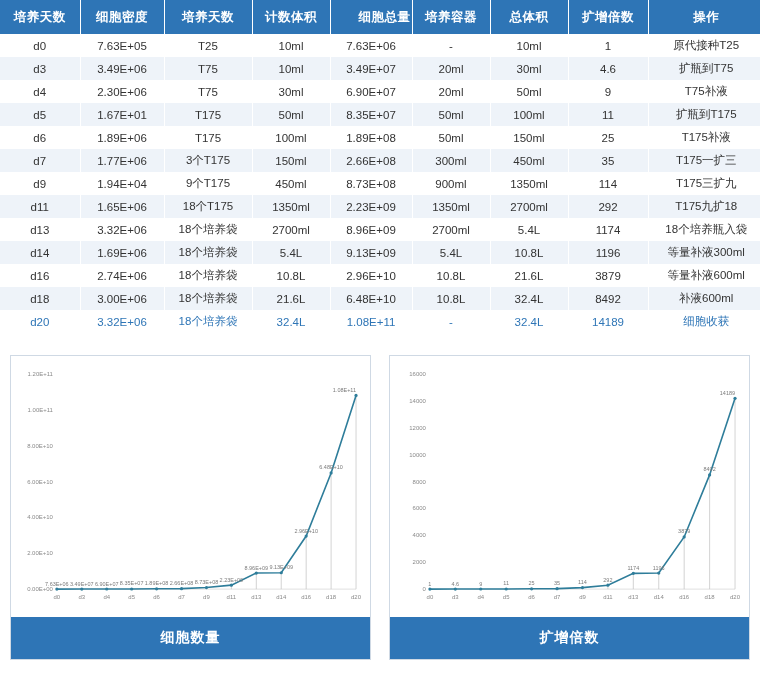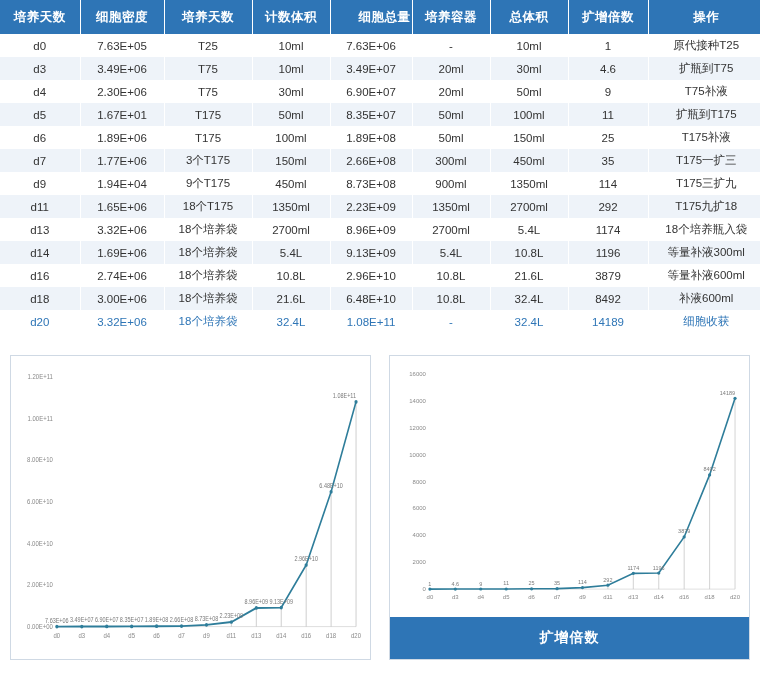--- a/index.html
+++ b/index.html
@@ -309,20 +309,21 @@
             <circle cx="271" cy="217.566" r="1.6" class="series-dot"></circle>
             <text x="271" y="214.066" text-anchor="middle" class="pt-label">9.13E+09</text>
             <circle cx="296" cy="180.72" r="1.6" class="series-dot"></circle>
             <text x="296" y="177.22" text-anchor="middle" class="pt-label">2.96E+10</text>
             <circle cx="321" cy="117.35999999999999" r="1.6" class="series-dot"></circle>
             <text x="321" y="113.85999999999999" text-anchor="middle" class="pt-label">6.48E+10</text>
             <circle cx="346" cy="39.599999999999994" r="1.6" class="series-dot"></circle>
             <text x="346" y="36.099999999999994" text-anchor="end" class="pt-label">1.08E+11</text>
           </svg>
       </div>
+      <div class="chart-caption">细胞数量</div>
     </div>
 
     <div class="chart-card">
       <div class="chart-body">
         <svg class="plot-svg" id="svg-1" viewBox="0 0 360 262" preserveAspectRatio="none">
             <text x="36" y="236" text-anchor="end" class="tick-label-y">0</text>
             <text x="36" y="209" text-anchor="end" class="tick-label-y">2000</text>
             <text x="36" y="182" text-anchor="end" class="tick-label-y">4000</text>
             <text x="36" y="155" text-anchor="end" class="tick-label-y">6000</text>
             <text x="36" y="128" text-anchor="end" class="tick-label-y">8000</text>

